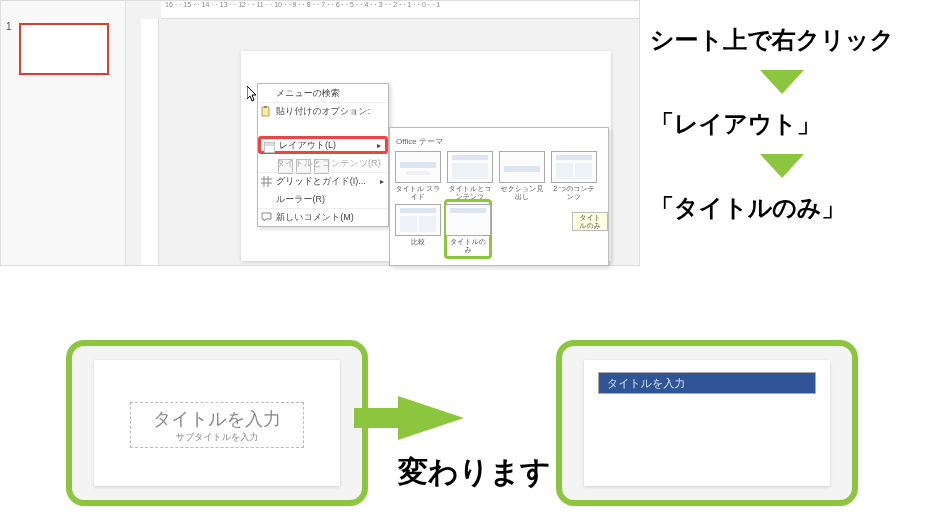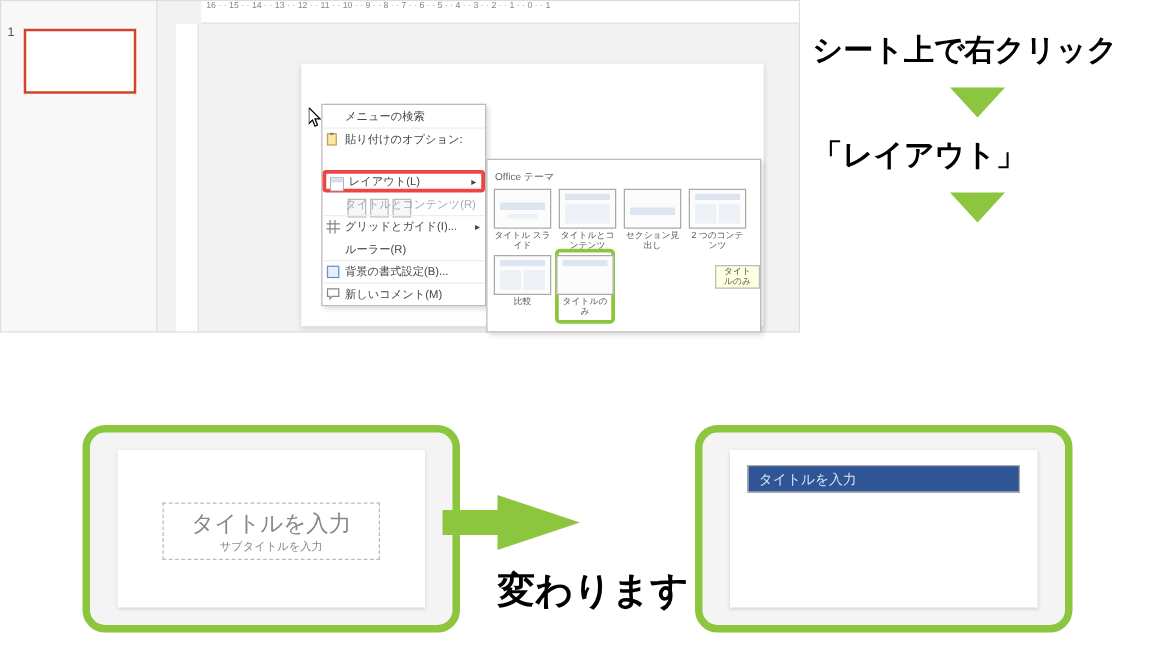--- a/index.html
+++ b/index.html
@@ -280,26 +280,20 @@
           <path d="M0 3h11M0 7h11M3 0v11M7 0v11" stroke="#888"></path>
         </svg>
       <span>グリッドとガイド(I)...</span>
       <span class="arrow">▸</span>
     </div>
     <div class="ctx-row">
       <span>ルーラー(R)</span>
     </div>
     <div class="ctx-row sep">
       <svg class="ico" viewBox="0 0 11 11">
-          <rect x="1" y="1" width="9" height="9" fill="#e8f0fb" stroke="#6b8ec7"></rect>
-        </svg>
-      <span>背景の書式設定(B)...</span>
-    </div>
-    <div class="ctx-row sep">
-      <svg class="ico" viewBox="0 0 11 11">
           <path d="M1 1h9v6h-5l-2 2v-2h-2z" fill="#fff" stroke="#888"></path>
         </svg>
       <span>新しいコメント(M)</span>
     </div>
   </div>
 
   <div class="gallery">
     <div class="gal-title">Office テーマ</div>
     <div class="gal-grid">
       <div class="gal-item">
@@ -349,20 +343,21 @@
       </div>
     </div>
   </div>
 </div>
 
 <div class="instr">
   <div class="line1">シート上で右クリック</div>
   <div class="tri-down"></div>
   <div class="line2">「レイアウト」</div>
   <div class="tri-down"></div>
+  <div class="line3">「タイトルのみ」</div>
 </div>
 
 <div class="before-box">
   <div class="slide-mini">
     <div class="title-ph">
       <div class="t1">タイトルを入力</div>
       <div class="t2">サブタイトルを入力</div>
     </div>
   </div>
 </div>

